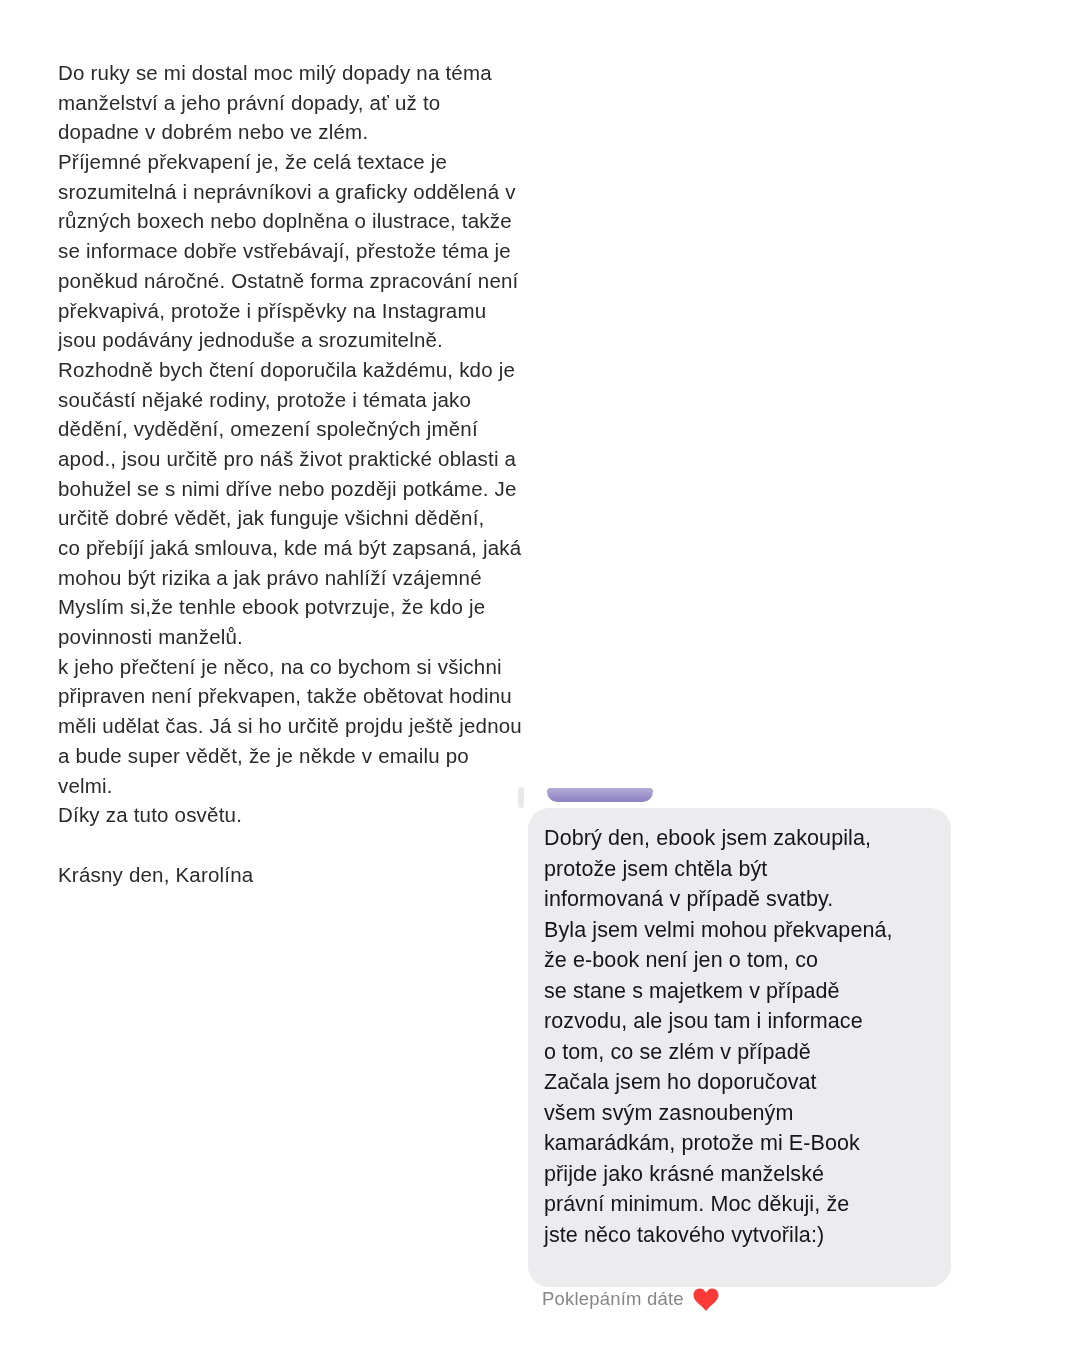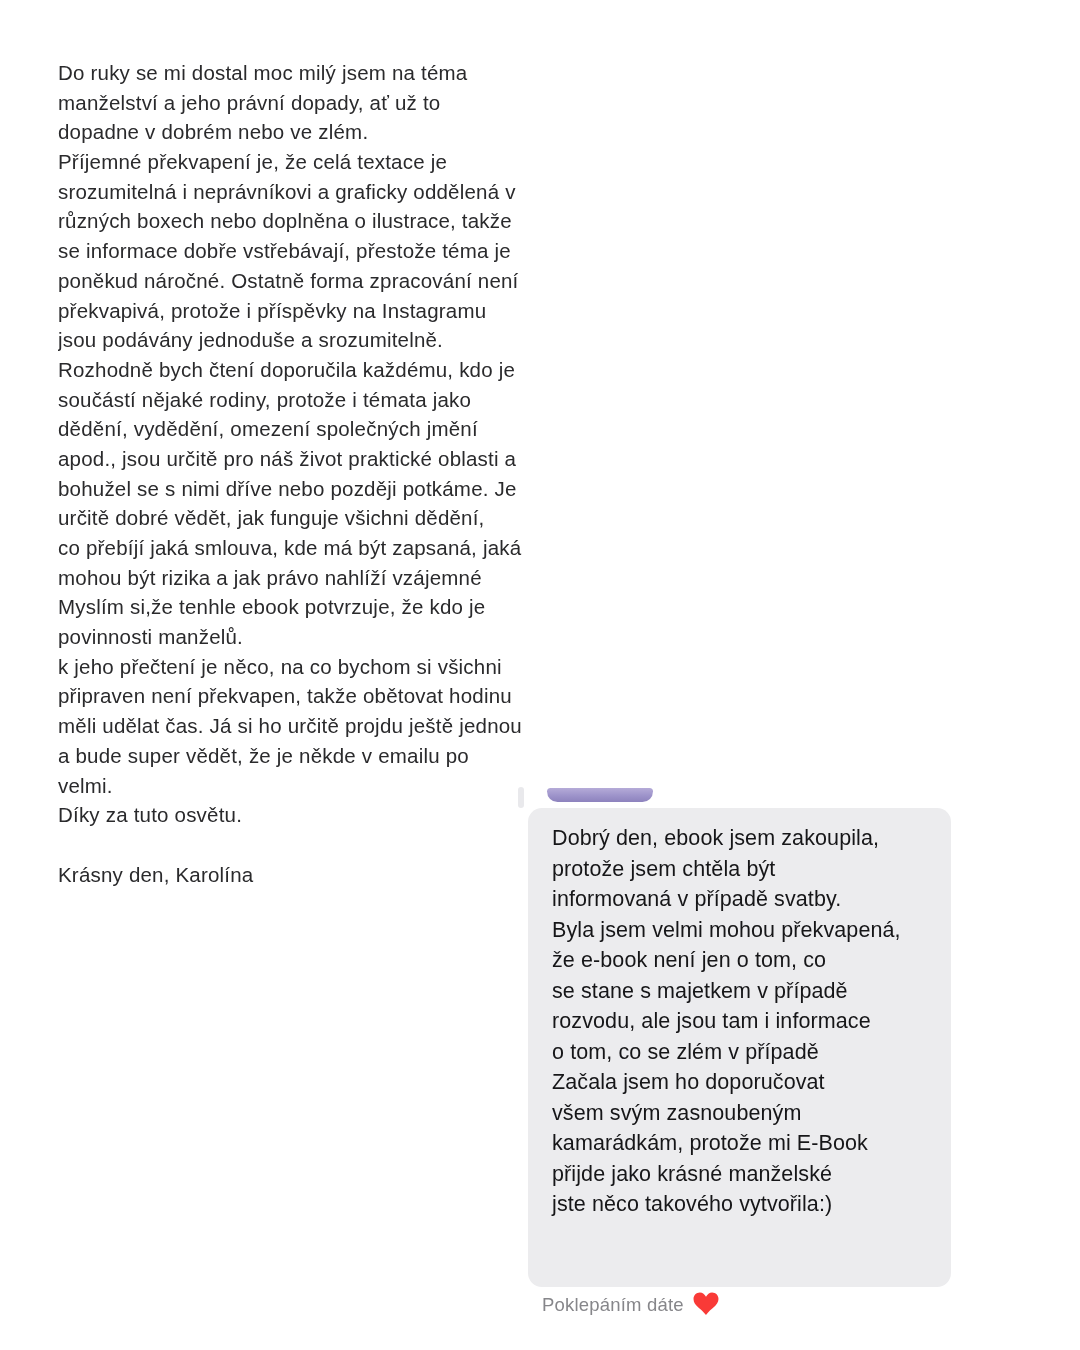--- a/index.html
+++ b/index.html
@@ -55,59 +55,59 @@
     border-radius: 3px;
   }
 
   
   .reply-bubble {
     position: absolute;
     left: 528px;
     top: 808px;
     width: 423px;
     height: 479px;
-    border-radius: 14px;
-    padding: 15px 16px 7px 24px;
+    border-radius: 21px;
+    padding: 15px 16px 7px 16px;
     font-size: 21.5px;
     letter-spacing: 0.1px;
     color: #161618;
     overflow: hidden;
   }
   .bubble-line {
     height: 30.5px;
     line-height: 30.5px;
     white-space: nowrap;
   }
 
   
   .tap-hint {
     position: absolute;
     left: 542px;
     top: 1288px;
     height: 28px;
     display: flex;
-    align-items: flex-end;
+    align-items: flex-start;
     gap: 9px;
     font-size: 18.5px;
     letter-spacing: 0.2px;
   }
   .tap-hint .heart {
     display: inline-flex;
     width: 26px;
     height: 24px;
   }
   .tap-hint .heart svg { width: 26px; height: 24px; }
 </style>
 </head>
 <body style="background: rgb(255, 255, 255);">
 
 <div class="canvas">
 
   <div class="review-text" style="color: rgb(42, 42, 44);">
-      <div class="review-line">Do ruky se mi dostal moc milý jsem na téma</div>
+      <div class="review-line">Do ruky se mi dostal moc milý dopady na téma</div>
       <div class="review-line">manželství a jeho právní dopady, ať už to</div>
       <div class="review-line">dopadne v dobrém nebo ve zlém.</div>
       <div class="review-line">Příjemné překvapení je, že celá textace je</div>
       <div class="review-line">srozumitelná i neprávníkovi a graficky oddělená v</div>
       <div class="review-line">různých boxech nebo doplněna o ilustrace, takže</div>
       <div class="review-line">se informace dobře vstřebávají, přestože téma je</div>
       <div class="review-line">poněkud náročné. Ostatně forma zpracování není</div>
       <div class="review-line">překvapivá, protože i příspěvky na Instagramu</div>
       <div class="review-line">jsou podávány jednoduše a srozumitelně.</div>
       <div class="review-line">Rozhodně bych čtení doporučila každému, kdo je</div>
@@ -140,20 +140,21 @@
       <div class="bubble-line">informovaná v případě svatby.</div>
       <div class="bubble-line">Byla jsem velmi mohou překvapená,</div>
       <div class="bubble-line">že e-book není jen o tom, co</div>
       <div class="bubble-line">se stane s majetkem v případě</div>
       <div class="bubble-line">rozvodu, ale jsou tam i informace</div>
       <div class="bubble-line">o tom, co se zlém v případě</div>
       <div class="bubble-line">Začala jsem ho doporučovat</div>
       <div class="bubble-line">všem svým zasnoubeným</div>
       <div class="bubble-line">kamarádkám, protože mi E-Book</div>
       <div class="bubble-line">přijde jako krásné manželské</div>
+      <div class="bubble-line">právní minimum. Moc děkuji, že</div>
       <div class="bubble-line">jste něco takového vytvořila:)</div>
     </div>
 
   <div class="tap-hint">
     <span style="color: rgb(134, 134, 138);">Poklepáním dáte</span>
     <span class="heart">
       <svg viewBox="0 0 32 30" xmlns="http://www.w3.org/2000/svg">
         <path d="M23.6,0.6c-3.2,0-6.2,2.5-7.6,5.4C14.6,3.1,11.6,0.6,8.4,0.6C3.9,0.6,0.4,4.1,0.4,8.6 c0,8.7,9.3,11.3,15.6,20.2c5.9-8.8,15.6-11.9,15.6-20.2C31.6,4.1,28.1,0.6,23.6,0.6z" fill="#f93a37"></path>
       </svg>
     </span>

